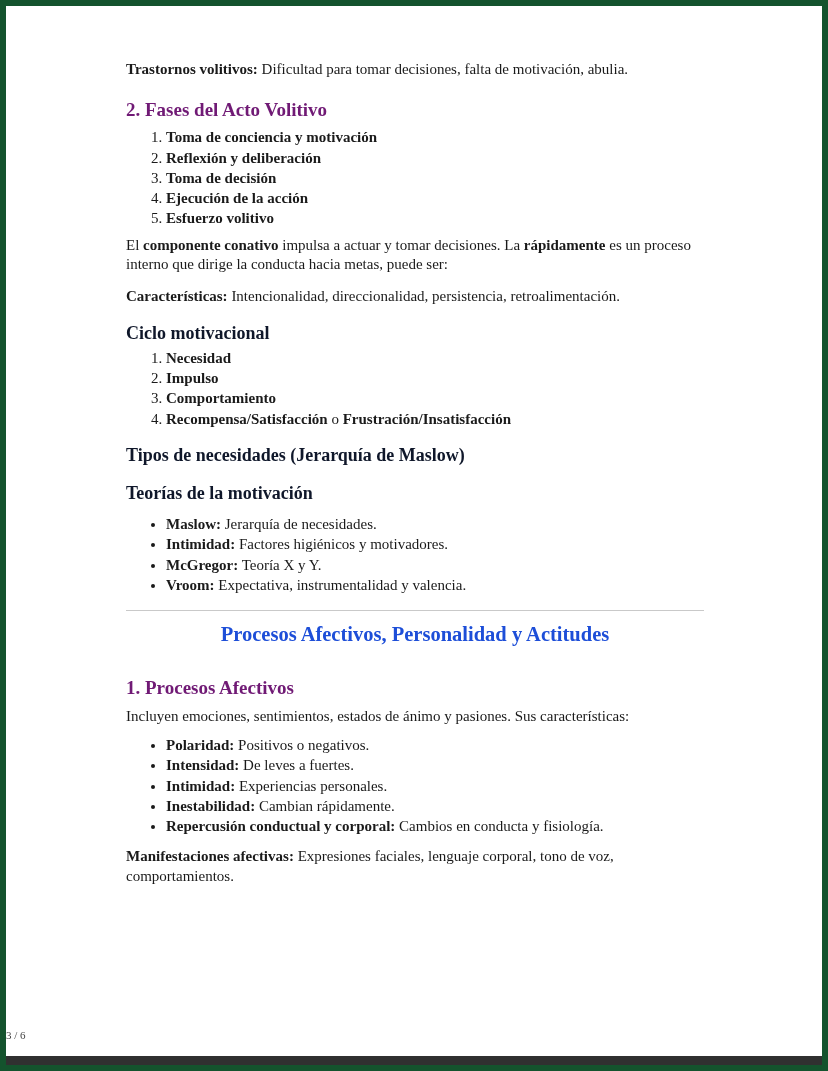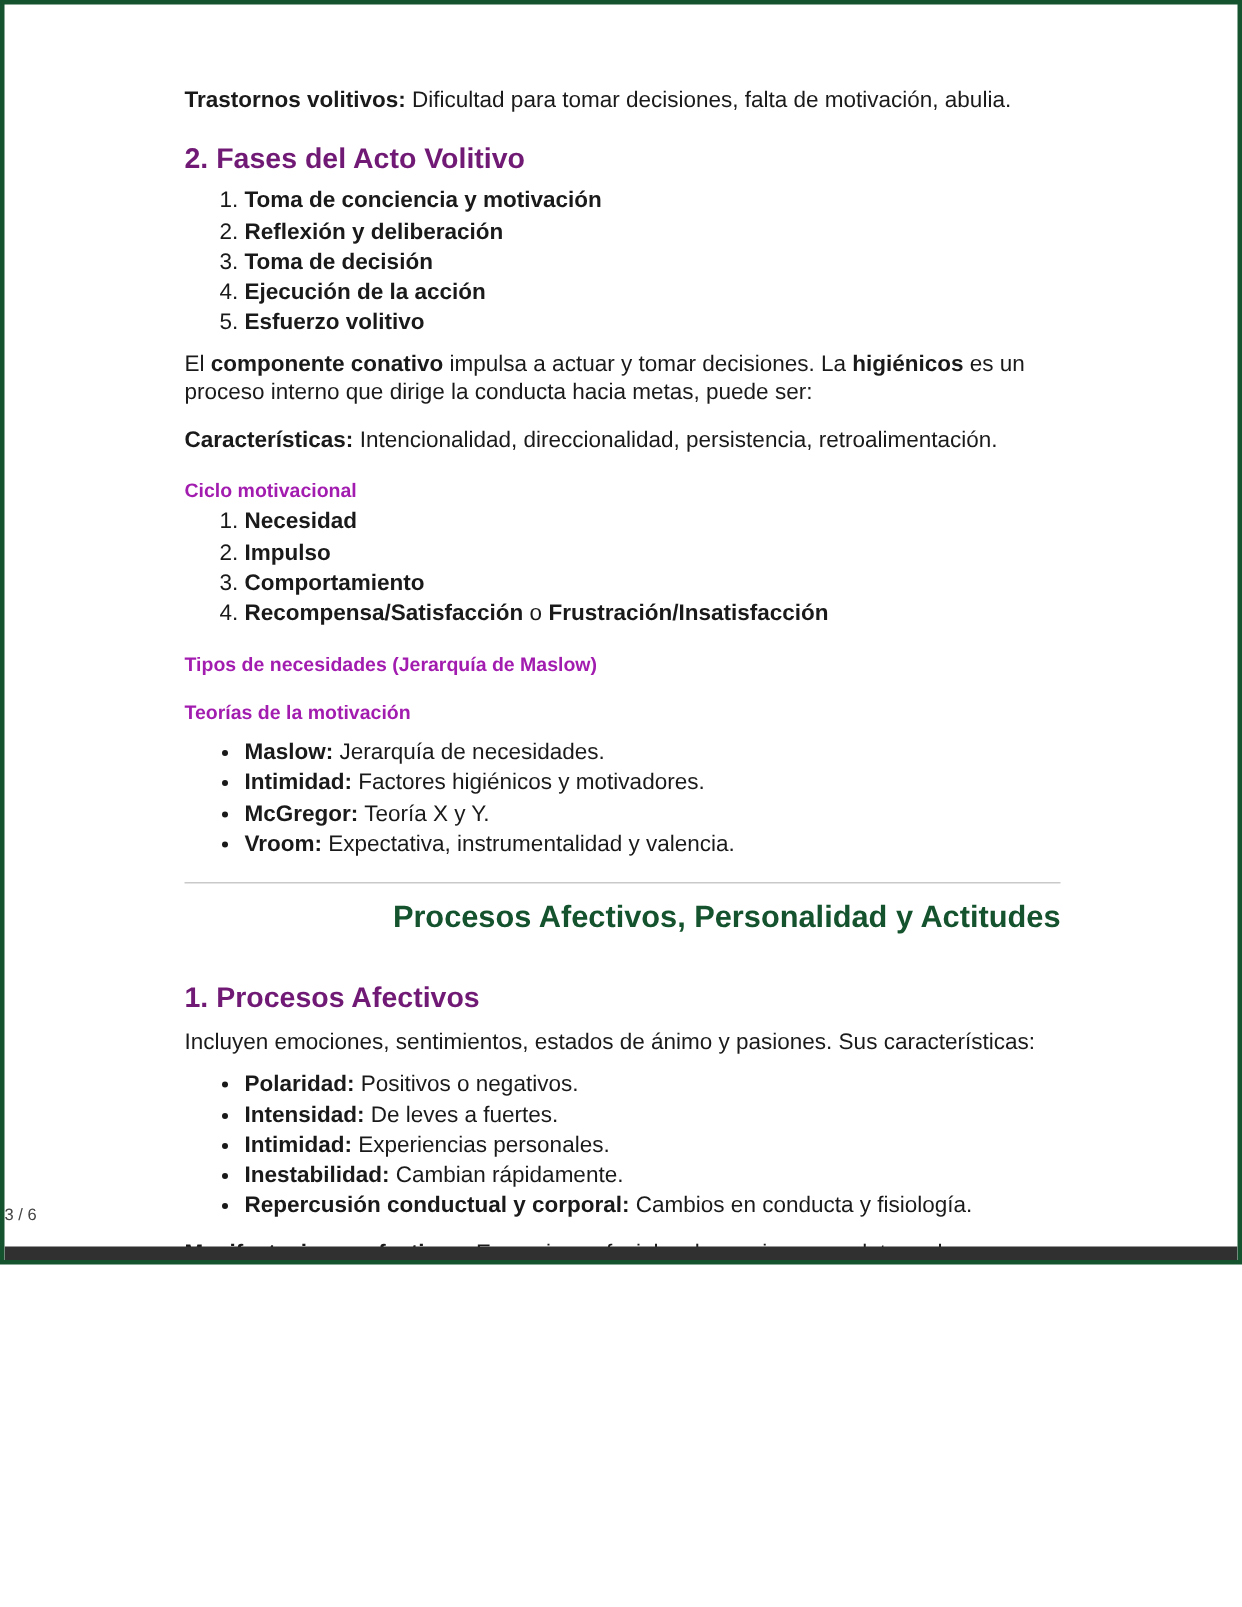--- a/index.html
+++ b/index.html
@@ -1,26 +1,26 @@
 <!DOCTYPE html>
 <html><head>
 <meta charset="utf-8">
 <style>
   html, body { margin: 0; padding: 0; }
   body { background: #ffffff; }
 
   .page {
     position: relative;
     width: 828px;
-    height: 843px;
+    height: 1071px;
     box-sizing: border-box;
     background: #ffffff;
-    border: 3px solid #14532d;
+    border: 6px solid #14532d;
     overflow: hidden;
-    font-family: Liberation Sans, sans-serif;
+    font-family: Liberation Serif, serif;
     color: #1a1a1a;
   }
 
   .content {
     padding: 54px 118px 0 120px;
     font-size: 15px;
     line-height: 1.3;
   }
 
   b { font-weight: 700; }
@@ -30,24 +30,24 @@
 
   h2.sec {
     font-size: 19px;
     line-height: 1.25;
     margin: 18px 0 7px;
     color: #701a75;
     font-weight: 700;
   }
 
   h3.sub {
-    font-size: 13px;
+    font-size: 18px;
     line-height: 1.25;
     margin: 16px 0 4px;
-    color: #a21caf;
+    color: #0f172a;
     font-weight: 700;
   }
 
   ol.num {
     margin: 4px 0 8px;
     padding-left: 40px;
     list-style: decimal;
   }
   ul.bul {
     margin: 10px 0;
@@ -57,25 +57,25 @@
   li { line-height: 1.22; margin: 2px 0; }
   li::marker { font-weight: 400; color: #1a1a1a; }
 
   hr.rule {
     border: none;
     border-top: 1px solid #c9c9c9;
     margin: 16px 0 10px;
   }
 
   .doc-title {
-    text-align: right;
+    text-align: center;
     font-size: 20.5px;
     font-weight: 700;
     margin: 6px 0 28px;
-    color: #14532d;
+    color: #1d4ed8;
   }
 
   .pagenum {
     position: absolute;
     left: 0; right: 0;
     bottom: 24px;
     text-align: left;
     font-size: 11px;
     color: #444444;
   }
@@ -97,21 +97,21 @@
 
     <h2 class="sec">2. Fases del Acto Volitivo</h2>
     <ol class="num">
       <li><b>Toma de conciencia y motivación</b></li>
       <li><b>Reflexión y deliberación</b></li>
       <li><b>Toma de decisión</b></li>
       <li><b>Ejecución de la acción</b></li>
       <li><b>Esfuerzo volitivo</b></li>
     </ol>
 
-    <p class="para">El <b>componente conativo</b> impulsa a actuar y tomar decisiones. La <b>higiénicos</b> es un proceso interno que dirige la conducta hacia metas, puede ser:</p>
+    <p class="para">El <b>componente conativo</b> impulsa a actuar y tomar decisiones. La <b>rápidamente</b> es un proceso interno que dirige la conducta hacia metas, puede ser:</p>
     <p class="para mt"><b>Características:</b> <span>Intencionalidad, direccionalidad, persistencia, retroalimentación.</span></p>
 
     <h3 class="sub">Ciclo motivacional</h3>
     <ol class="num">
       <li><span><b>Necesidad</b></span></li>
       <li><span><b>Impulso</b></span></li>
       <li><span><b>Comportamiento</b></span></li>
       <li><span><b>Recompensa/Satisfacción</b> o <b>Frustración/Insatisfacción</b></span></li>
     </ol>
 

